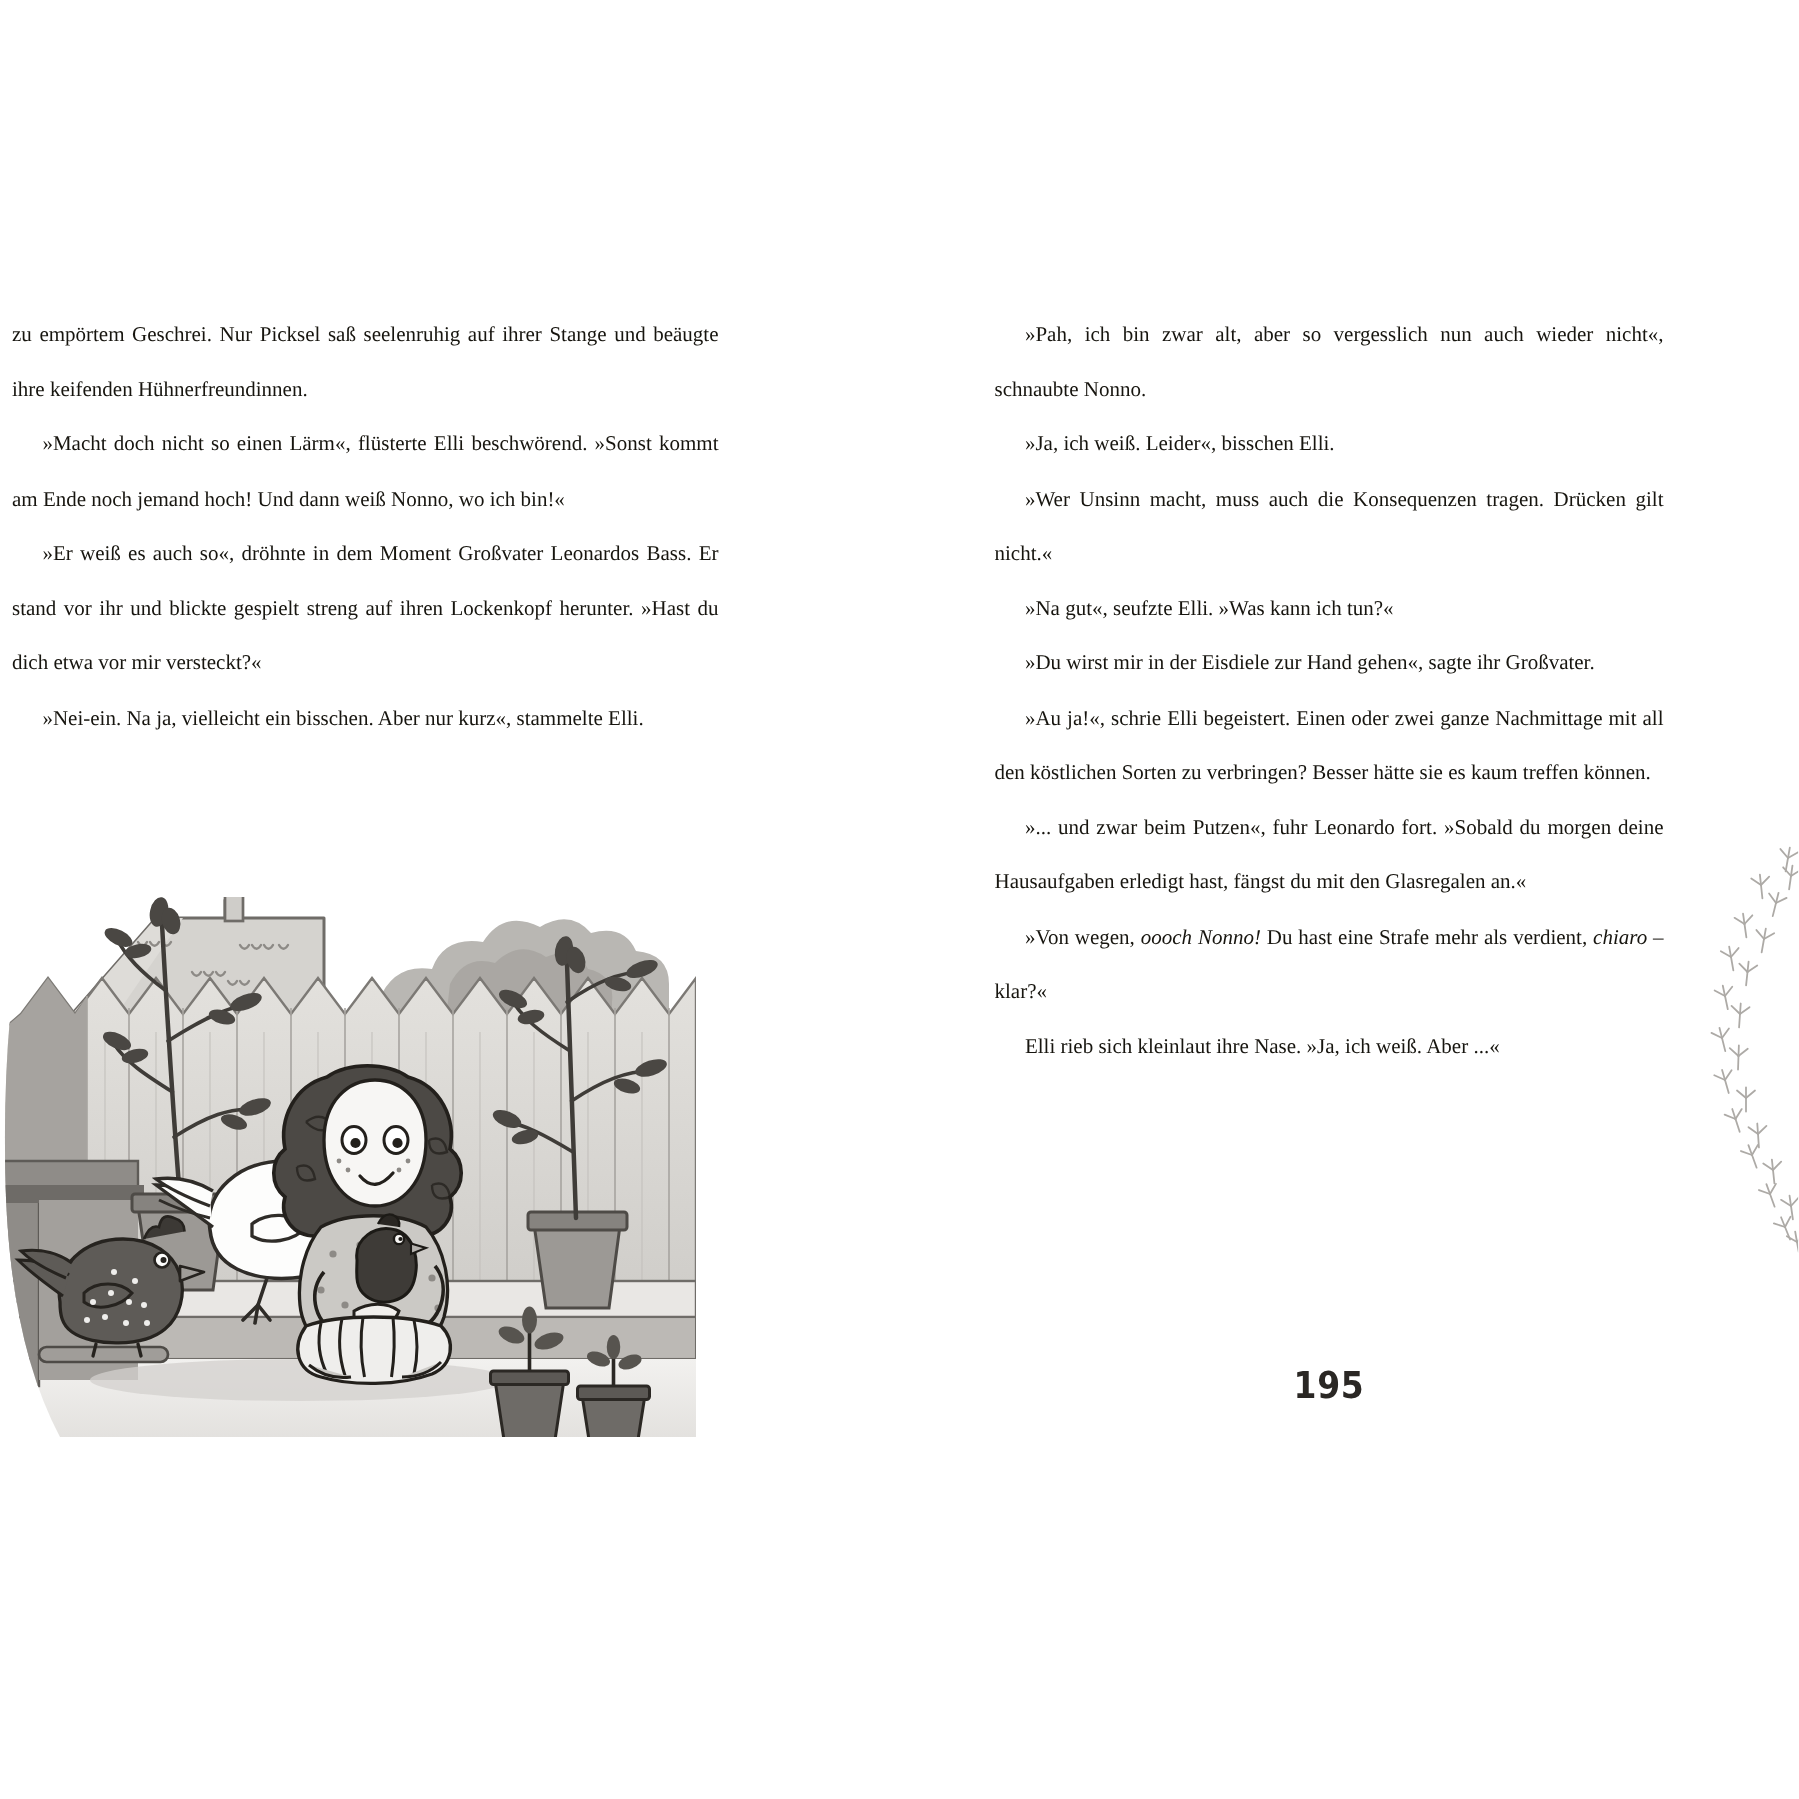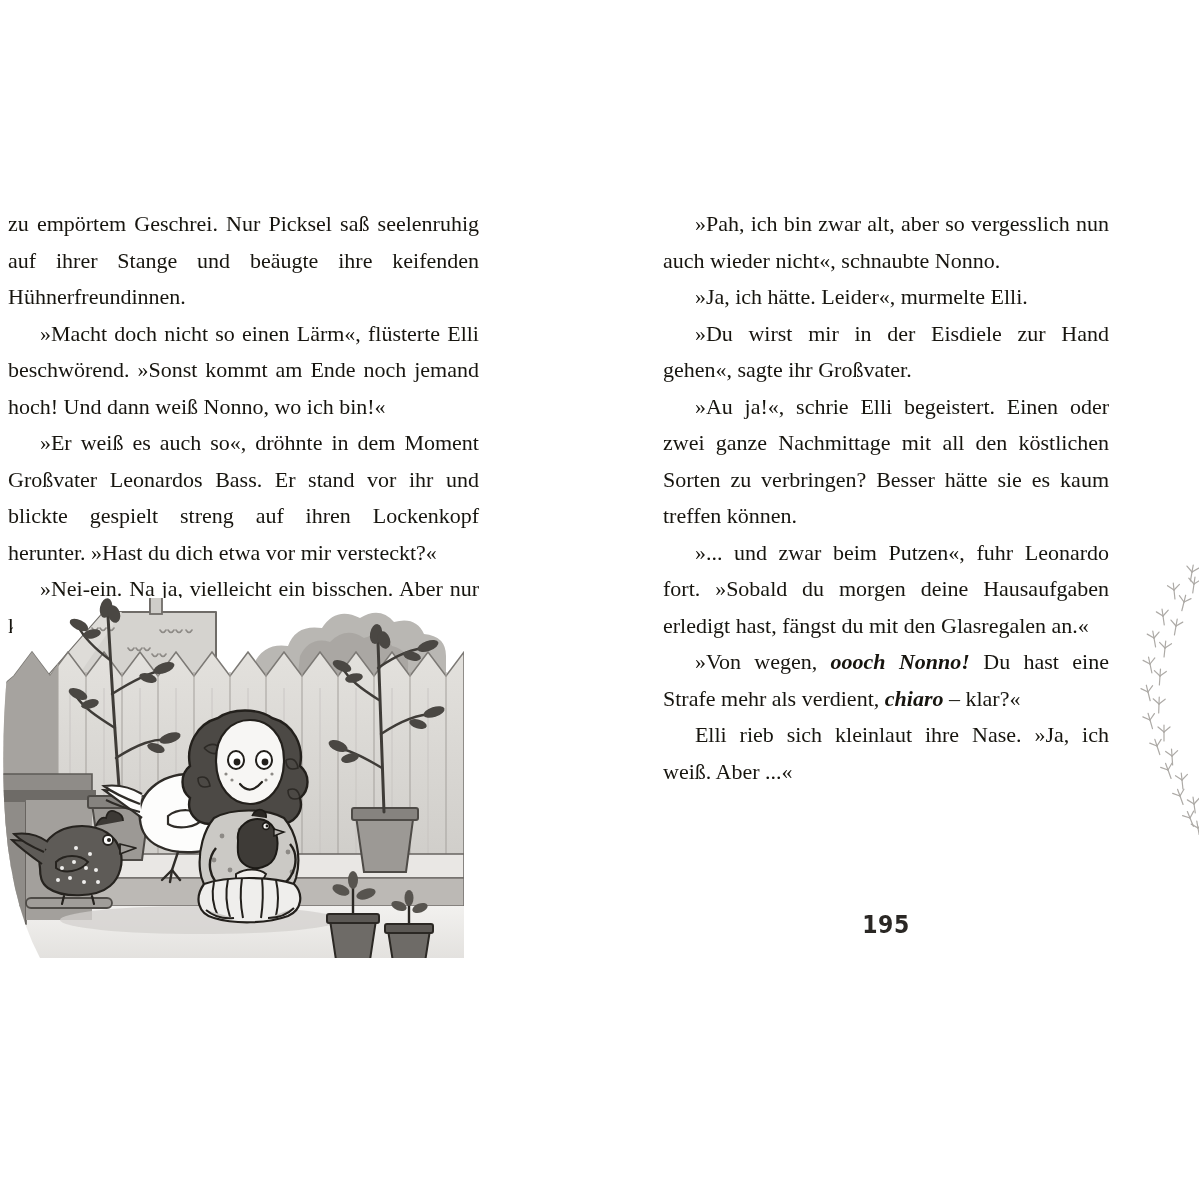--- a/index.html
+++ b/index.html
@@ -15,31 +15,31 @@
     overflow: hidden;
     font-family: "Liberation Serif", "DejaVu Serif", serif;
     color: #1c1a18;
   }
 
   
   .col {
     position: absolute;
     text-align: justify;
     text-justify: inter-word;
-    font-size: 22px;
+    font-size: 14px;
     line-height: 36.5px;
     color: #17150f;
     -webkit-font-smoothing: antialiased;
   }
   .col-left  { left: 8px;   top: 206px; width: 471px; }
   .col-right { left: 663px; top: 206px; width: 446px; }
 
   .col p { margin: 0; }
   .col p.ind { text-indent: 1.45em; }
-  .col i { font-style: italic; font-weight: bold; }
+  .col i { font-style: italic; }
 
   
 
   
   .illus-wrap {
     position: absolute;
     left: 0px;
     top: 568px;
     width: 464px;
     height: 398px;
@@ -79,21 +79,23 @@
 
   <div class="col col-left">
     <p>zu empörtem Geschrei. Nur Picksel saß seelenruhig auf ihrer Stange und beäugte ihre keifenden Hühnerfreundinnen.</p>
     <p class="ind">»Macht doch nicht so einen Lärm«, flüsterte Elli beschwörend. »Sonst kommt am Ende noch jemand hoch! Und dann weiß Nonno, wo ich bin!«</p>
     <p class="ind">»Er weiß es auch so«, dröhnte in dem Moment Großvater Leonardos Bass. Er stand vor ihr und blickte gespielt streng auf ihren Lockenkopf herunter. »Hast du dich etwa vor mir versteckt?«</p>
     <p class="ind">»Nei-ein. Na ja, vielleicht ein bisschen. Aber nur kurz«, stammelte Elli.</p>
   </div>
 
   <div class="col col-right">
     <p class="ind">»Pah, ich bin zwar alt, aber so vergesslich nun auch wieder nicht«, schnaubte Nonno.</p>
-    <p class="ind">»Ja, ich hätte. Leider«, murmelte Elli.</p>
+    <p class="ind">»Ja, ich weiß. Leider«, bisschen Elli.</p>
+    <p class="ind">»Wer Unsinn macht, muss auch die Konsequenzen tragen. Drücken gilt nicht.«</p>
+    <p class="ind">»Na gut«, seufzte Elli. »Was kann ich tun?«</p>
     <p class="ind">»Du wirst mir in der Eisdiele zur Hand gehen«, sagte ihr Großvater.</p>
     <p class="ind">»Au ja!«, schrie Elli begeistert. Einen oder zwei ganze Nachmittage mit all den köstlichen Sorten zu verbringen? Besser hätte sie es kaum treffen können.</p>
     <p class="ind">»... und zwar beim Putzen«, fuhr Leonardo fort. »Sobald du morgen deine Hausaufgaben erledigt hast, fängst du mit den Glasregalen an.«</p>
     <p class="ind">»Von wegen, <i>oooch Nonno!</i> Du hast eine Strafe mehr als verdient, <i>chiaro</i> – klar?«</p>
     <p class="ind">Elli rieb sich kleinlaut ihre Nase. »Ja, ich weiß. Aber ...«</p>
   </div>
 
   <div class="folio">195</div>
 
   <div class="illus-wrap">

